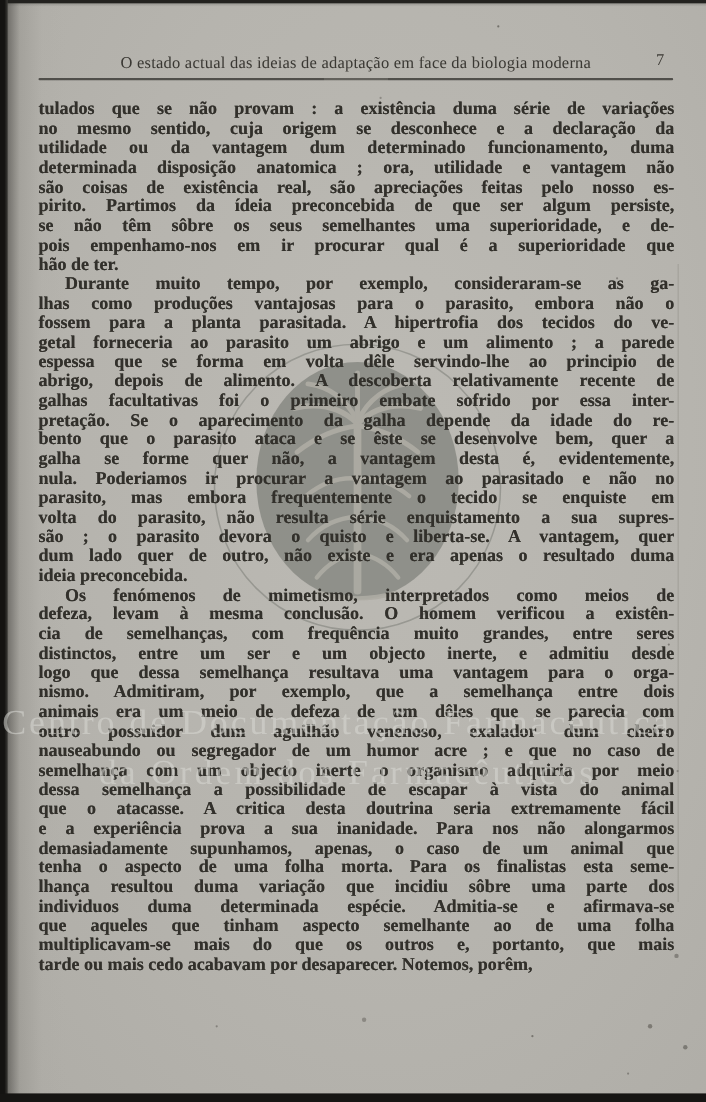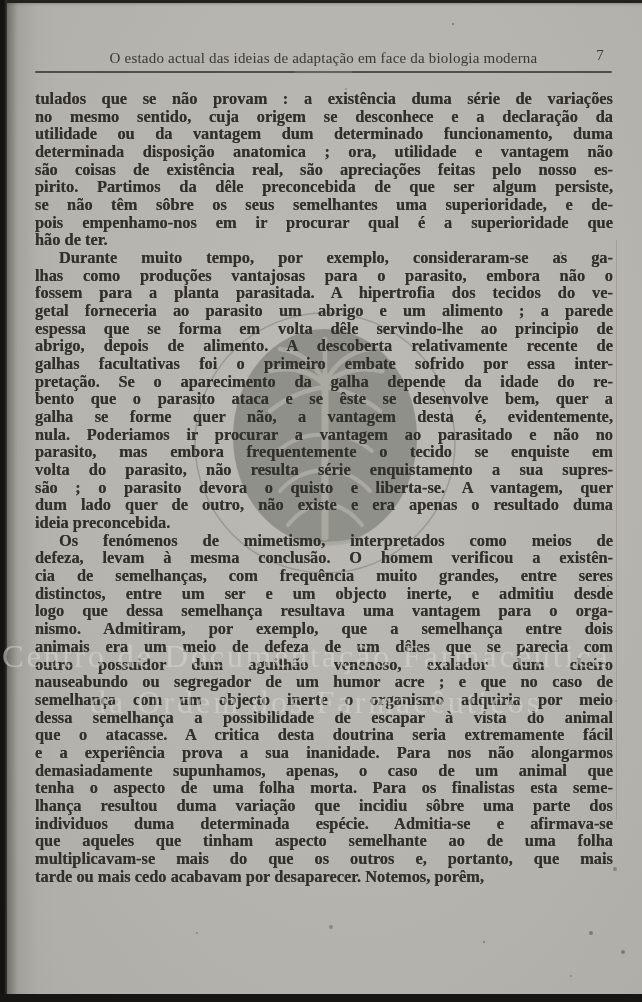--- a/index.html
+++ b/index.html
@@ -110,21 +110,21 @@
   </div>
   <div class="header-rule"></div>
 
   <div class="body-text">
     <div>
       <div class="line">tulados que se não provam : a existência duma série de variações</div>
       <div class="line">no mesmo sentido, cuja origem se desconhece e a declaração da</div>
       <div class="line">utilidade ou da vantagem dum determinado funcionamento, duma</div>
       <div class="line">determinada disposição anatomica ; ora, utilidade e vantagem não</div>
       <div class="line">são coisas de existência real, são apreciações feitas pelo nosso es-</div>
-      <div class="line">pirito. Partimos da dêle preconcebida de que ser algum persiste,</div>
+      <div class="line">pirito. Partimos da ídeia preconcebida de que ser algum persiste,</div>
       <div class="line">se não têm sôbre os seus semelhantes uma superioridade, e de-</div>
       <div class="line">pois empenhamo-nos em ir procurar qual é a superioridade que</div>
       <div class="line end">hão de ter.</div>
     </div>
     <div>
       <div class="line ind">Durante muito tempo, por exemplo, consideraram-se as ga-</div>
       <div class="line">lhas como produções vantajosas para o parasito, embora não o</div>
       <div class="line">fossem para a planta parasitada. A hipertrofia dos tecidos do ve-</div>
       <div class="line">getal forneceria ao parasito um abrigo e um alimento ; a parede</div>
       <div class="line">espessa que se forma em volta dêle servindo-lhe ao principio de</div>

